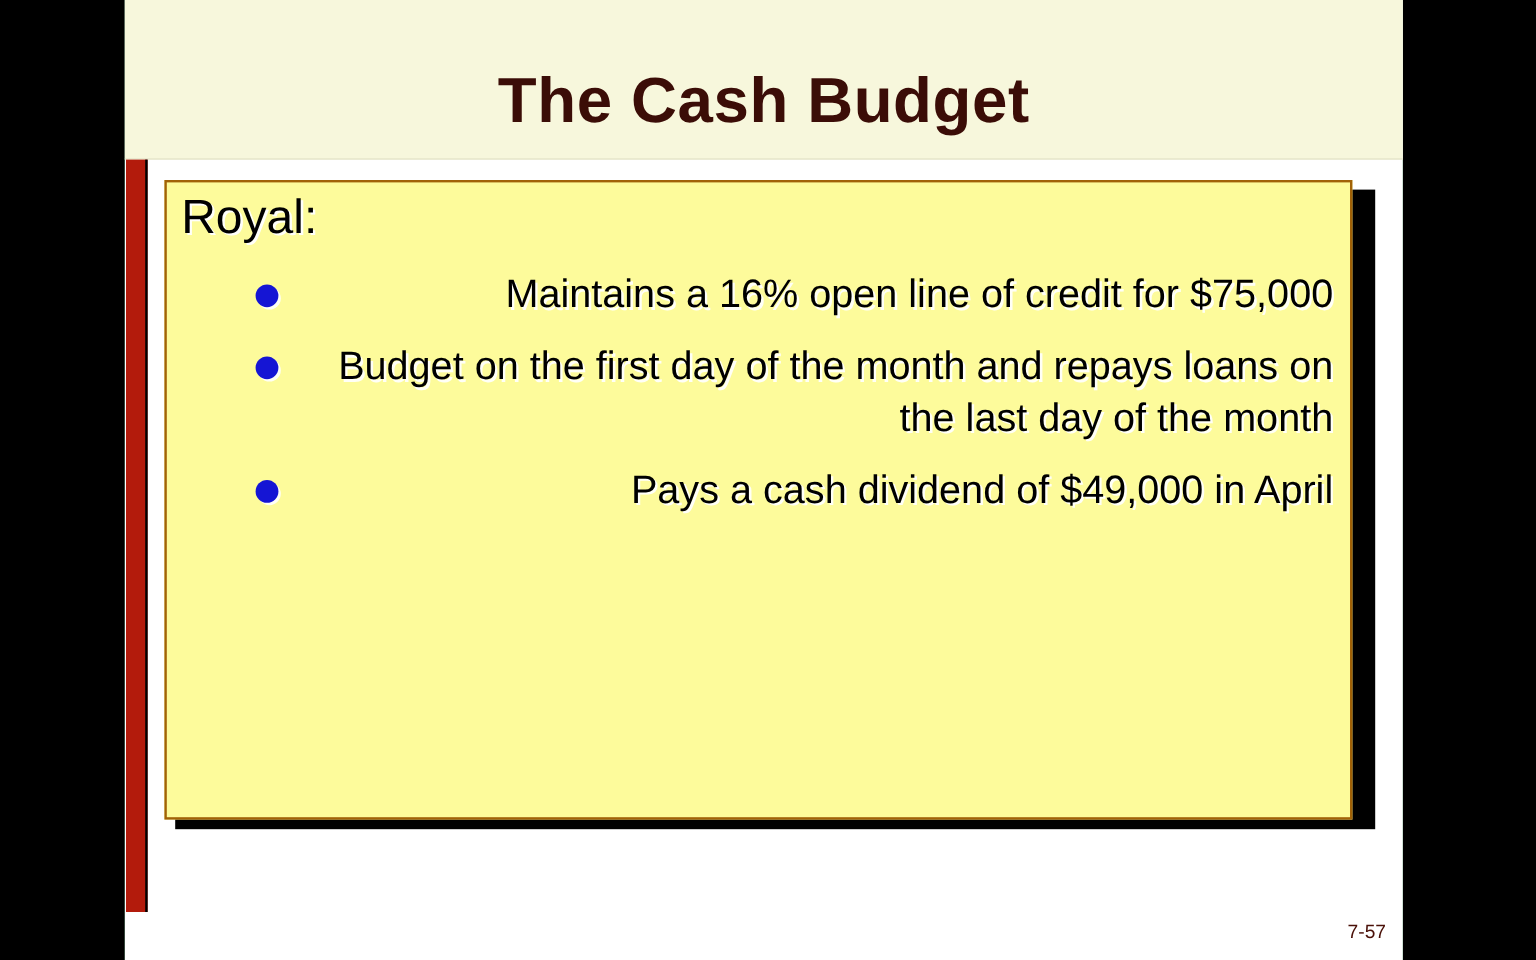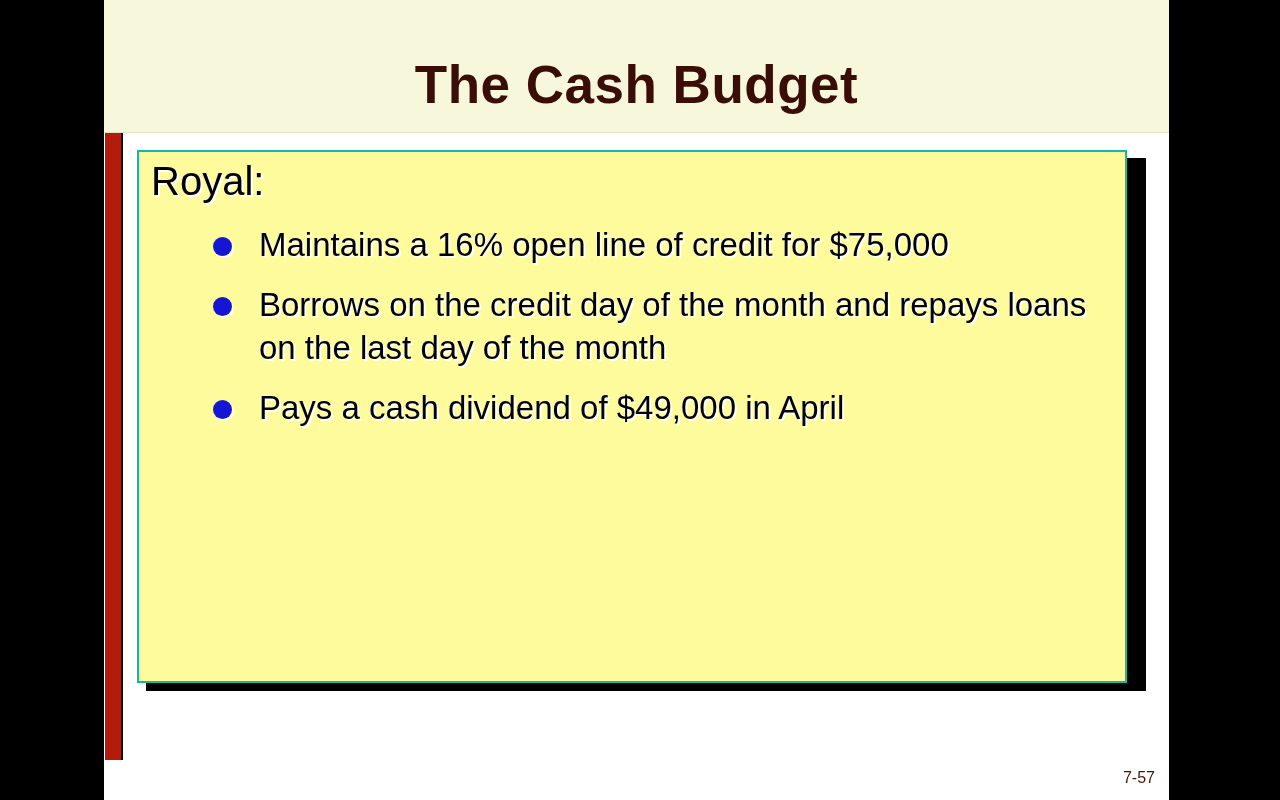--- a/index.html
+++ b/index.html
@@ -78,21 +78,21 @@
     height: 533px;
     background: #000000;
   }
   .content-box {
     position: absolute;
     left: 33px;
     top: 150px;
     width: 990px;
     height: 533px;
     background: #fdfb9b;
-    border: 2px solid #14b8a6;
+    border: 2px solid #a16207;
     box-sizing: border-box;
   }
 
   .royal-heading {
     position: absolute;
     left: 12px;
     top: 8px;
     font-size: 40px;
     color: #000000;
     text-shadow: 2px 2px 0 rgba(255,255,255,0.95);
@@ -119,21 +119,21 @@
   .bullet-dot {
     position: absolute;
     left: 12px;
     top: 13px;
     width: 19px;
     height: 19px;
     border-radius: 50%;
     background: #1515d4;
     box-shadow: 2px 2px 0 rgba(255,255,255,0.9);
   }
-  .bullet-text { display: block; }
+  .bullet-text { display: block; text-align: right; }
 
   
   .page-number {
     position: absolute;
     right: 14px;
     bottom: 13px;
     font-size: 16px;
     font-weight: normal;
     color: #4a1008;
     letter-spacing: 0px;
@@ -178,21 +178,21 @@
       <div class="bullet-list">
 
         <div class="bullet-item">
           <span class="bullet-dot"></span>
           <span class="bullet-text">Maintains a 16% open line of credit for $75,000</span>
         </div>
 
 
         <div class="bullet-item">
           <span class="bullet-dot"></span>
-          <span class="bullet-text">Borrows on the credit day of the month and repays loans on the last day of the month</span>
+          <span class="bullet-text">Budget on the first day of the month and repays loans on the last day of the month</span>
         </div>
 
         <div class="bullet-item">
           <span class="bullet-dot"></span>
           <span class="bullet-text">Pays a cash dividend of $49,000 in April</span>
         </div>
 
 
 
       </div>

